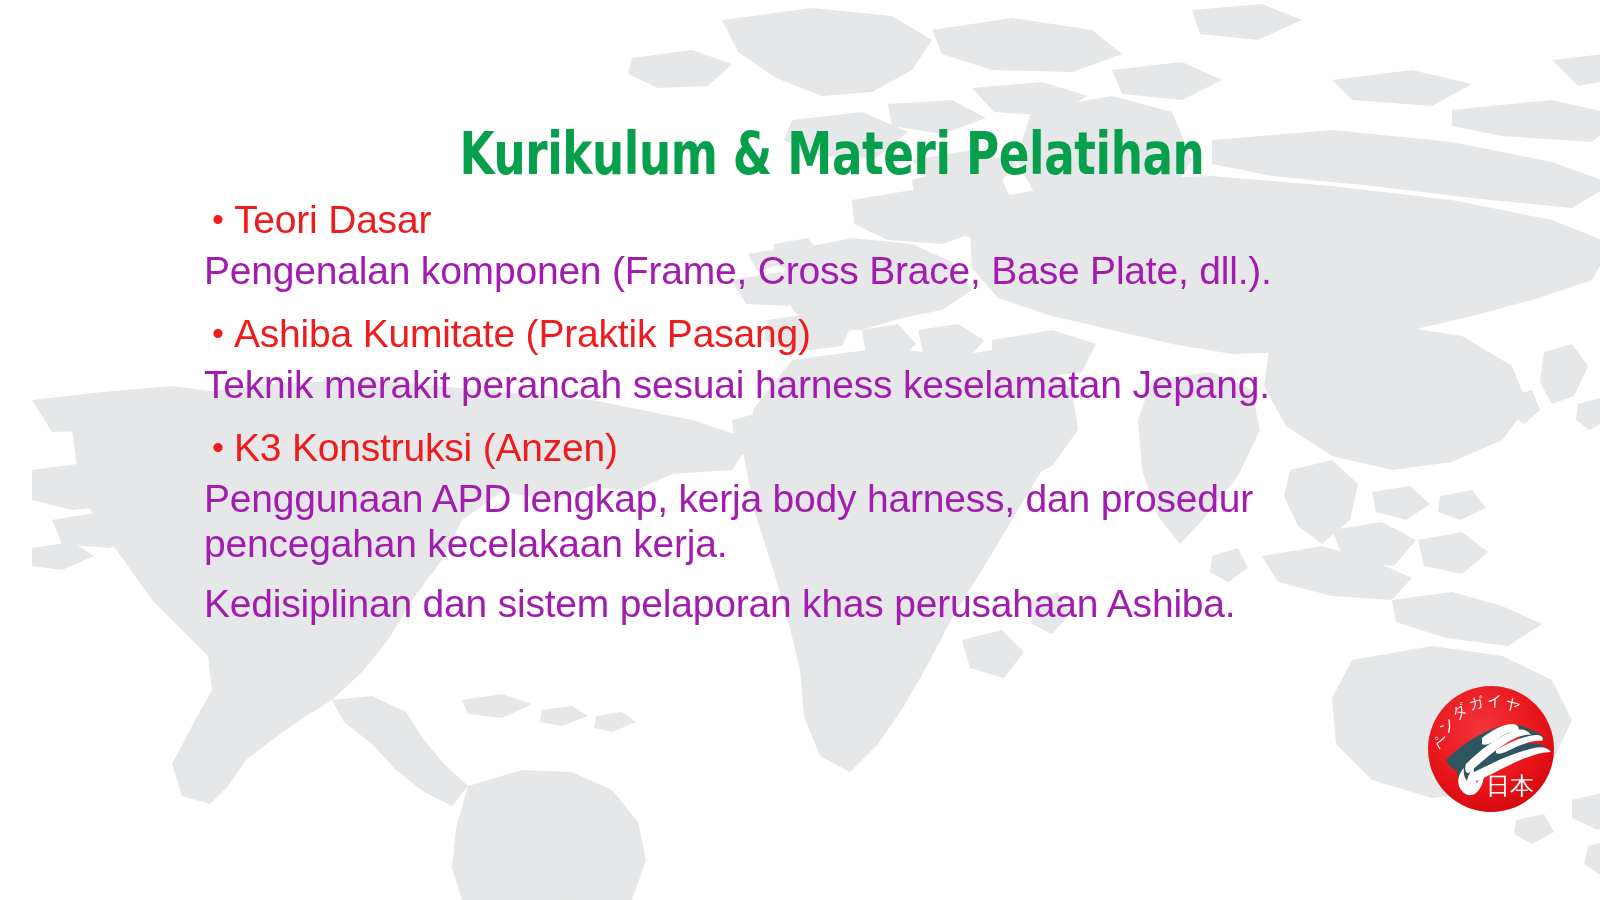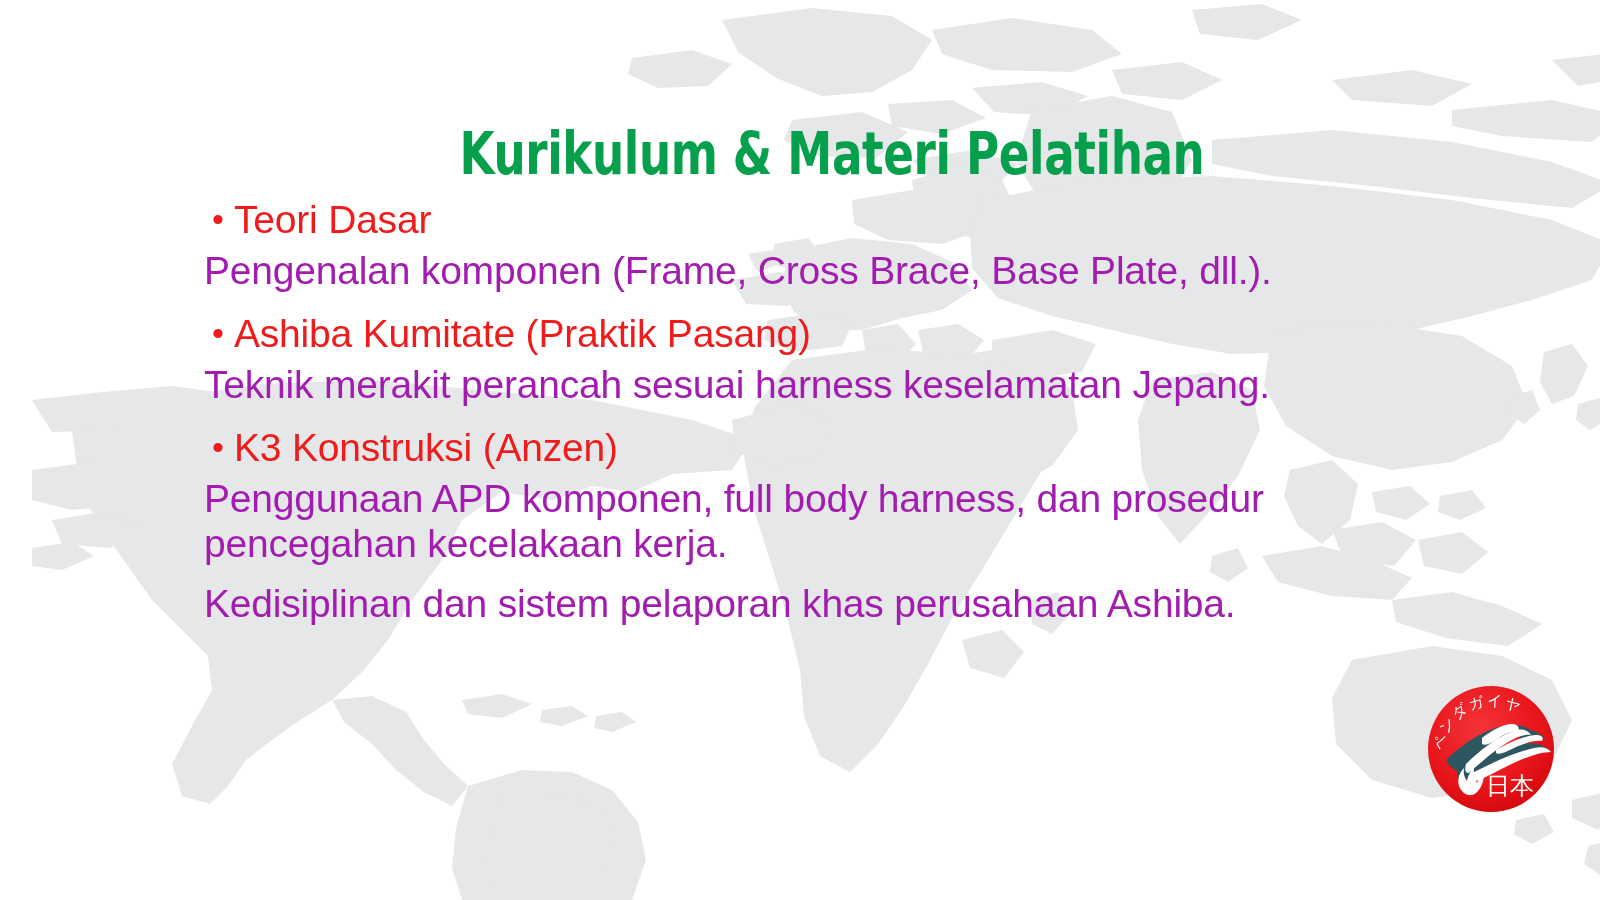--- a/index.html
+++ b/index.html
@@ -220,21 +220,21 @@
 
     <div class="body-block">
 
       <p class="line heading"><span class="bullet">•</span><span>Teori Dasar</span></p>
       <p class="line body">Pengenalan komponen (Frame, Cross Brace, Base Plate, dll.).</p>
 
       <p class="line heading"><span class="bullet">•</span><span>Ashiba Kumitate (Praktik Pasang)</span></p>
       <p class="line body">Teknik merakit perancah sesuai harness keselamatan Jepang.</p>
 
       <p class="line heading"><span class="bullet">•</span><span>K3 Konstruksi (Anzen)</span></p>
-      <p class="line body tight">Penggunaan APD komponen, full body harness, dan prosedur pencegahan kecelakaan kerja.</p>
+      <p class="line body tight">Penggunaan APD lengkap, kerja body harness, dan prosedur pencegahan kecelakaan kerja.</p>
 
       <p class="line body">Kedisiplinan dan sistem pelaporan khas perusahaan Ashiba.</p>
 
     </div>
   </div>
 
   <div class="logo">
     <svg viewBox="0 0 134 134" xmlns="http://www.w3.org/2000/svg">
       <defs>
         <radialGradient id="lg" cx="42%" cy="34%" r="72%">

